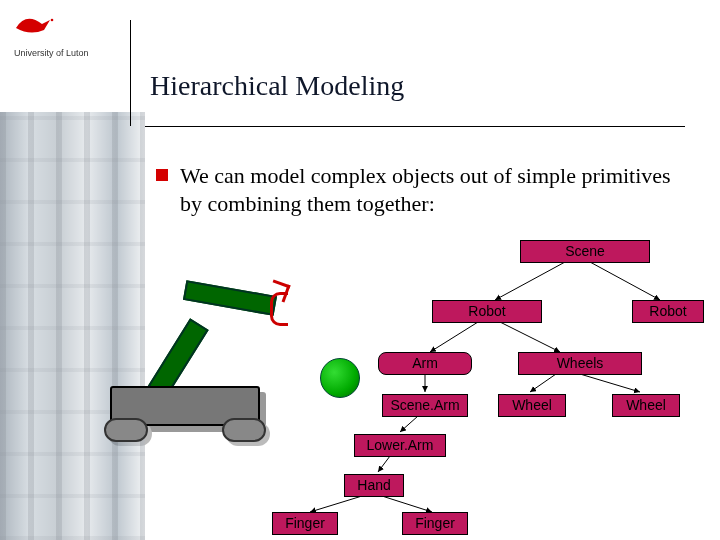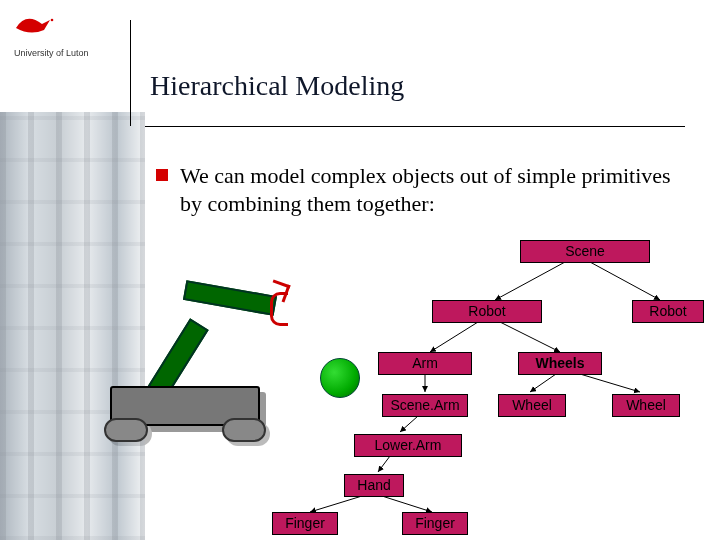--- a/index.html
+++ b/index.html
@@ -204,21 +204,21 @@
 
   <line x1="390" y1="456" x2="378" y2="472" stroke="#000" marker-end="url(#ah)"></line>
 
   <line x1="362" y1="496" x2="310" y2="512" stroke="#000" marker-end="url(#ah)"></line>
   <line x1="382" y1="496" x2="432" y2="512" stroke="#000" marker-end="url(#ah)"></line>
 </svg>
 
 <div class="node" style="left:520px; top:240px; width:130px;">Scene</div>
 <div class="node" style="left:432px; top:300px; width:110px;">Robot</div>
 <div class="node" style="left:632px; top:300px; width:72px;">Robot</div>
-<div class="node" style="left:378px; top:352px; width:94px;">Arm</div>
-<div class="node" style="left:518px; top:352px; width:84px;font-weight:bold;">Wheels</div>
+<div class="node" style="left:378px; top:352px; width:94px;border-radius:8px;">Arm</div>
+<div class="node" style="left:518px; top:352px; width:124px;">Wheels</div>
 <div class="node" style="left:382px; top:394px; width:86px;">Scene.Arm</div>
 <div class="node" style="left:498px; top:394px; width:68px;">Wheel</div>
 <div class="node" style="left:612px; top:394px; width:68px;">Wheel</div>
-<div class="node" style="left:354px; top:434px; width:108px;">Lower.Arm</div>
+<div class="node" style="left:354px; top:434px; width:92px;">Lower.Arm</div>
 <div class="node" style="left:344px; top:474px; width:60px;">Hand</div>
 <div class="node" style="left:272px; top:512px; width:66px;">Finger</div>
 <div class="node" style="left:402px; top:512px; width:66px;">Finger</div>
 
 </body></html>

